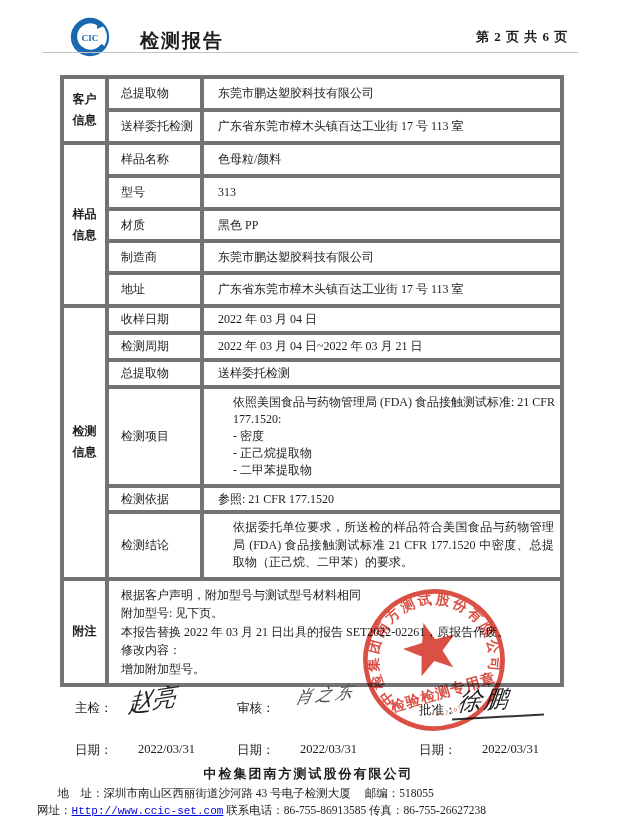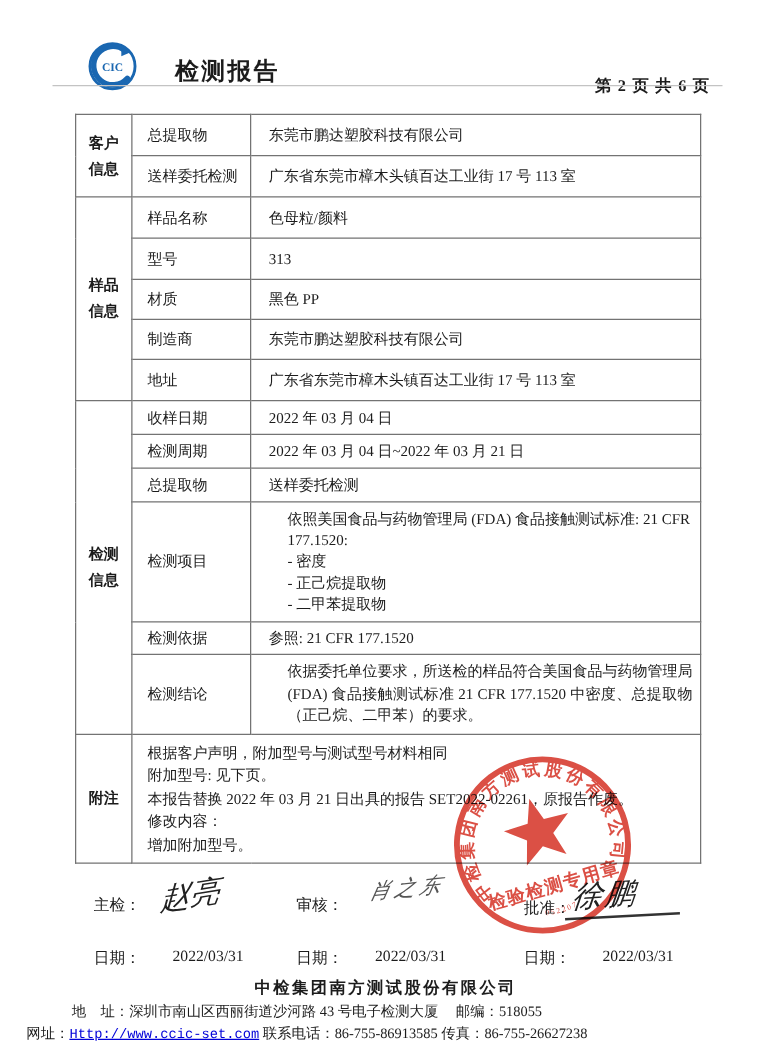--- a/index.html
+++ b/index.html
@@ -1,32 +1,32 @@
 <!DOCTYPE html>
 <html><head>
 <meta charset="utf-8">
 <style>
   html,body{margin:0;padding:0;}
   body{
     width:617px;height:840px;background:#ffffff;position:relative;
     font-family:"Liberation Serif","DejaVu Serif",serif;
     color:#1c1c1c;-webkit-font-smoothing:antialiased;
   }
-  .page{position:absolute;inset:0;overflow:hidden;margin-top:16px;}
+  .page{position:absolute;inset:0;overflow:hidden;}
 
   
   .hdr-logo{position:absolute;left:63px;top:15px;width:54px;height:44px;}
   .hdr-title{position:absolute;left:140px;top:28px;font-size:19px;font-weight:bold;letter-spacing:2px;white-space:nowrap;}
   .hdr-no{position:absolute;left:236px;top:28px;font-size:13px;font-weight:bold;white-space:nowrap;}
-  .hdr-page{position:absolute;left:476px;top:44px;font-size:13px;font-weight:bold;letter-spacing:1px;white-space:nowrap;}
+  .hdr-page{position:absolute;left:476px;top:28px;font-size:13px;font-weight:bold;letter-spacing:1px;white-space:nowrap;}
   .hdr-rule{position:absolute;left:42px;top:52px;width:536px;height:0;border-top:1px solid #c3c3c3;}
 
   
   table.rep{position:absolute;left:60px;top:75px;width:500px;border-collapse:collapse;table-layout:fixed;}
-  table.rep td{border:1px solid #737373;font-size:12px;vertical-align:middle;overflow:hidden;}
+  table.rep td{border:4px solid #737373;font-size:12px;vertical-align:middle;overflow:hidden;}
   td.sec{width:45px;text-align:center;font-weight:600;line-height:21px;padding:0;}
   td.lbl{width:95px;padding:2px 4px 2px 12px;white-space:nowrap;}
   td.val{padding:2px 6px 2px 14px;}
   td.val.multi{vertical-align:middle;padding-top:5px;padding-bottom:5px;padding-left:29px;}
   .vline{line-height:17px;white-space:nowrap;}
   .just{line-height:17.5px;text-align:justify;}
   td.noteval{padding:5px 8px 5px 12px;vertical-align:middle;}
   .nline{line-height:18.5px;white-space:nowrap;}
 
   
@@ -40,21 +40,21 @@
   .sig3-line{position:absolute;left:452px;top:716px;width:92px;height:0;border-top:2px solid #333;transform:rotate(-3deg);}
 
   
   .stamp{position:absolute;left:351px;top:577px;width:166px;height:166px;
          transform:rotate(-16deg);opacity:.88;mix-blend-mode:multiply;z-index:6;}
 
   
   .ft-company{position:absolute;left:0;top:765px;width:617px;text-align:center;font-size:13px;font-weight:bold;letter-spacing:2px;}
   .ft-line{position:absolute;left:0;width:491px;text-align:center;font-size:11.5px;white-space:nowrap;}
   .ft-line.l1{top:786px;}
-  .ft-line.l2{top:803px;}
+  .ft-line.l2{top:803px;padding-left:16px;}
   .url{color:#0000d8;text-decoration:underline;font-family:"Liberation Mono","DejaVu Sans Mono",monospace;font-size:11px;}
   .sp{display:inline-block;width:14px;}
 </style>
 </head>
 <body>
 
 <div class="page">
 
   <svg class="hdr-logo" viewBox="0 0 60 50">
     <circle cx="30" cy="25" r="20.5" fill="#ffffff" stroke="#1a67b1" stroke-width="2.6"></circle>

